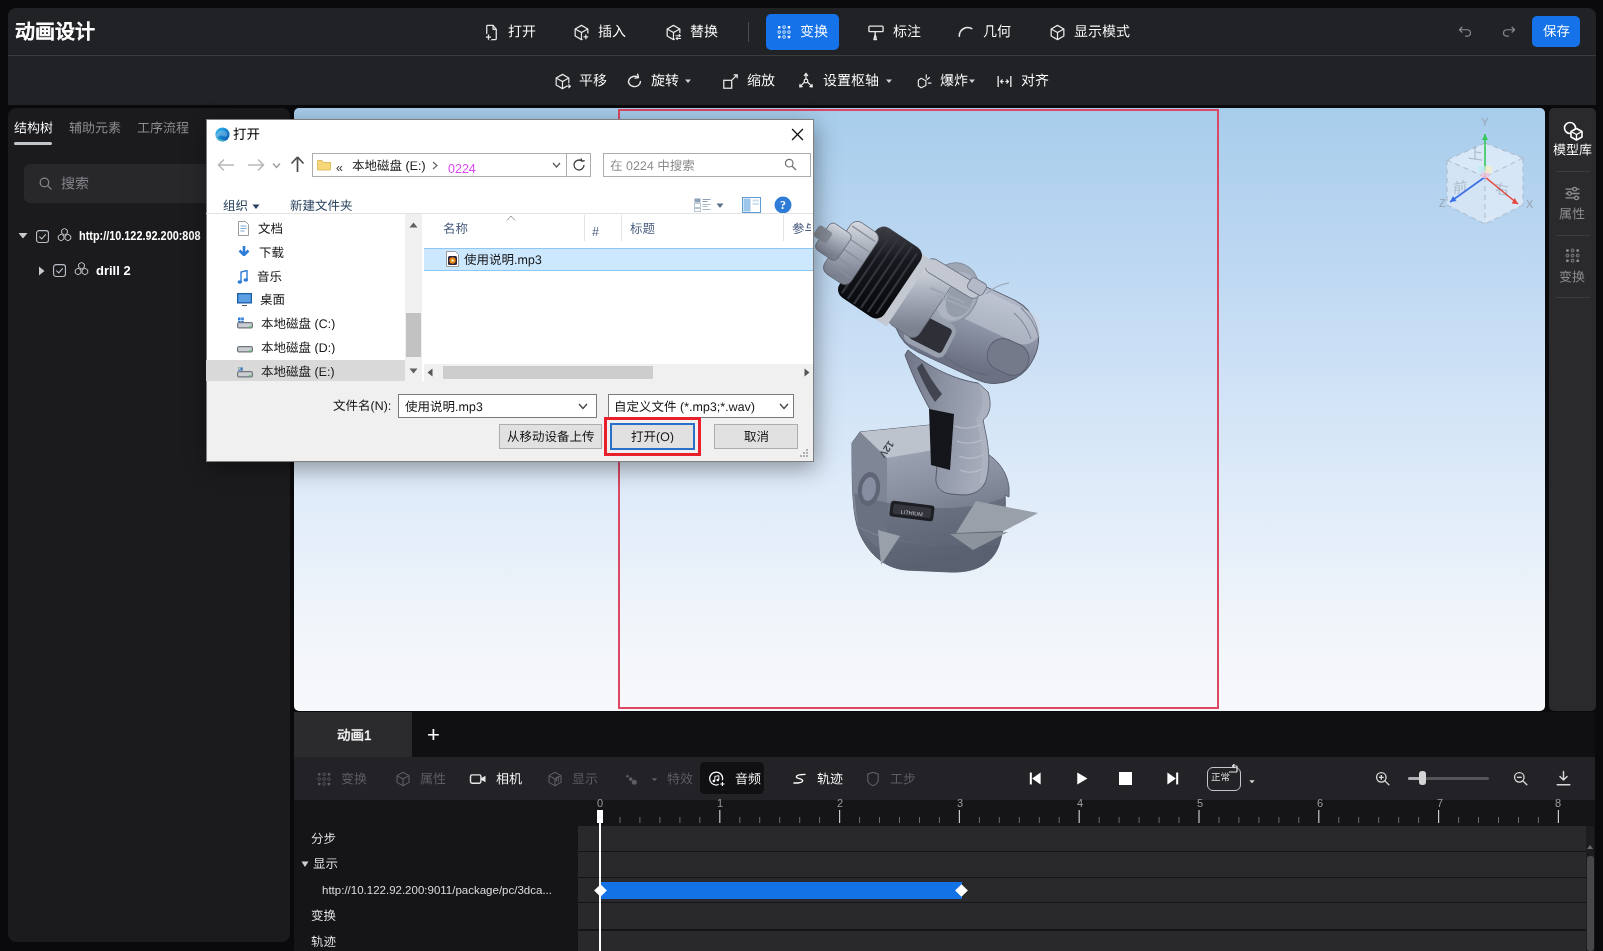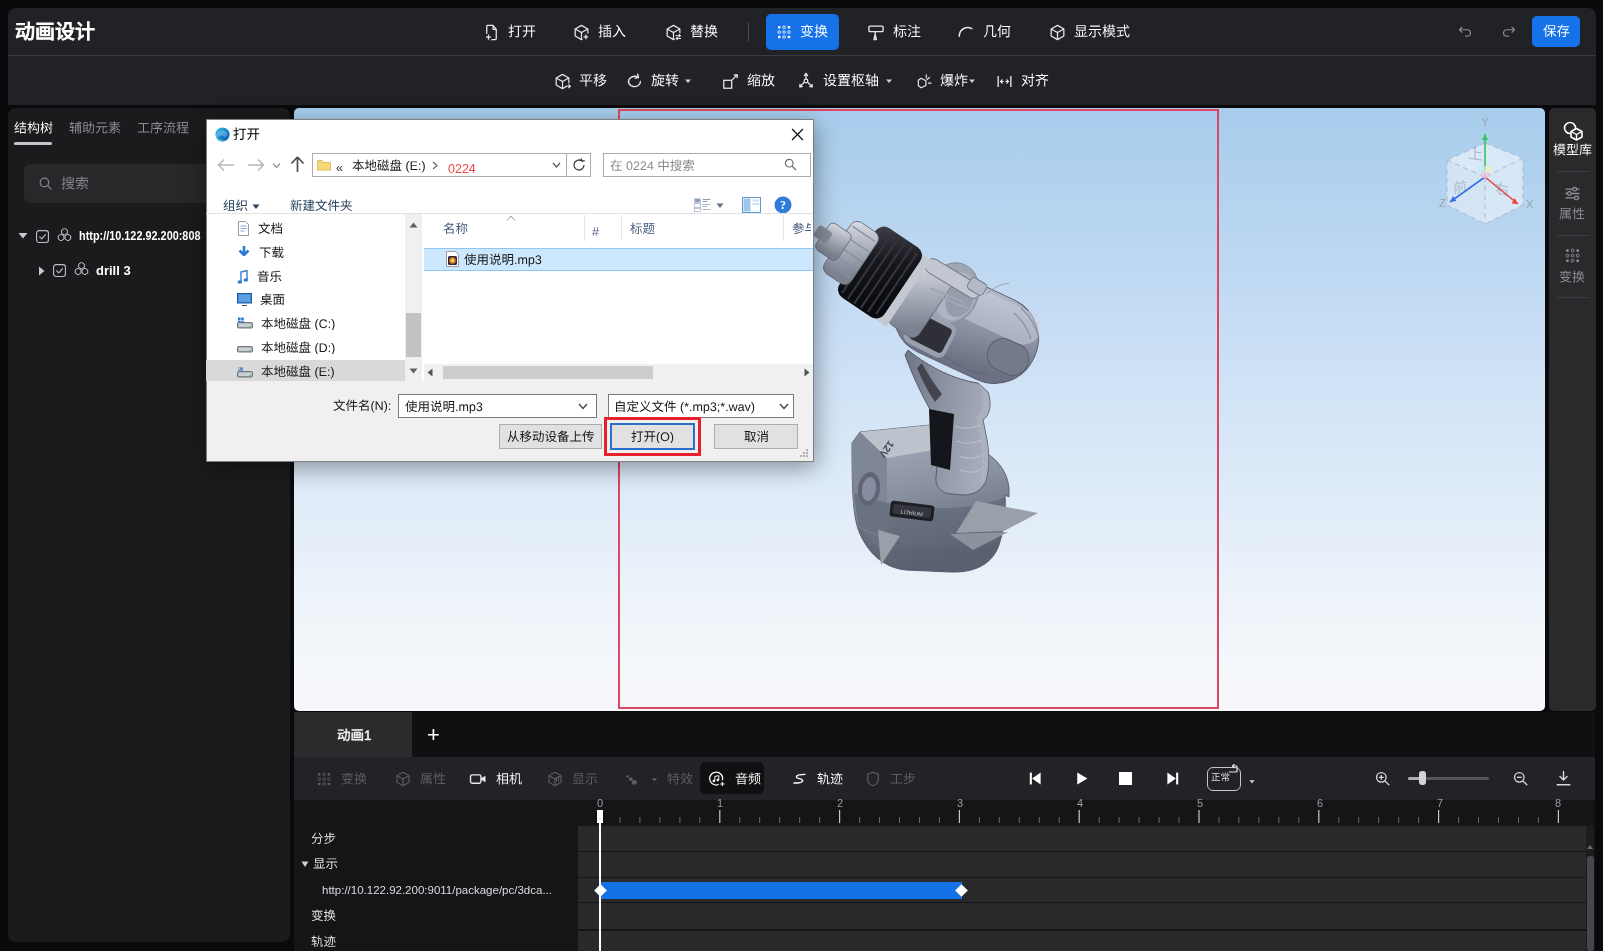--- a/index.html
+++ b/index.html
@@ -290,21 +290,21 @@
     </svg>
     <svg style="width:15px;height:15px;" viewBox="0 0 24 24" fill="none">
       <rect x="2.5" y="2.5" width="19" height="19" rx="4" stroke="#b9bec6" stroke-width="1.8"></rect>
       <path d="M7.5 12.5 10.8 15.8 16.8 9" stroke="#b9bec6" stroke-width="1.8" stroke-linecap="round" stroke-linejoin="round"></path>
     </svg>
     <svg style="width:17px;height:17px;" viewBox="0 0 24 24" fill="none">
       <path d="M12.0 0.6 l4 2.3v4.6l-4 2.3-4-2.3v-4.6z" stroke="#c9c9ce" stroke-width="1.4" fill="#1b1b1e" stroke-linejoin="round"></path>
       <path d="M7.2 8.8 l4 2.3v4.6l-4 2.3-4-2.3v-4.6z" stroke="#c9c9ce" stroke-width="1.4" fill="#1b1b1e" stroke-linejoin="round"></path>
       <path d="M16.8 8.8 l4 2.3v4.6l-4 2.3-4-2.3v-4.6z" stroke="#c9c9ce" stroke-width="1.4" fill="#1b1b1e" stroke-linejoin="round"></path>
     </svg>
-    <span style="font-size:13px;font-weight:700;color:#fff">drill 3</span>
+    <span style="font-size:13px;font-weight:700;color:#fff">drill 2</span>
   </div>
 <div class="a" style="left:294px;top:108px;width:1251px;height:603px;border-radius:5px;background:linear-gradient(180deg,#a7cdec 0%,#bad6f1 22%,#cfe2f6 45%,#e2edf9 68%,#f1f5fa 86%,#f7f8fb 100%)"></div>
 <div class="a" style="left:618px;top:109px;width:601px;height:600px;border:2px solid #dc4763"></div>
 
 <svg class="a" style="left:1433px;top:112px;width:115px;height:120px" viewBox="0 0 115 120" fill="none">
  <g opacity="0.85">
  <polygon points="52,31 90,46 52,65 14,48" fill="#eef4fc" fill-opacity="0.8"></polygon>
  <polygon points="14,48 52,65 52,112 14,93" fill="#e2ecf8" fill-opacity="0.8"></polygon>
  <polygon points="52,65 90,46 90,93 52,112" fill="#e8f0fa" fill-opacity="0.8"></polygon>
  <g stroke="#aab4c2" stroke-width="1" stroke-dasharray="5 4">
@@ -855,21 +855,21 @@
         <use href="#l003a" x="5278"></use>
         <use href="#l0029" x="5556"></use>
       </g>
     </svg>
   </div>
 <div class="a" style="left:432px;top:161px;">
     <svg style="width:6px;height:9px" viewBox="0 0 6 9">
       <path d="M1 1 5 4.5 1 8" stroke="#666" stroke-width="1.2" fill="none"></path>
     </svg>
   </div>
-<div class="a" style="left:448px;top:159px;"><span style="font-size:12.5px;color:#ef4444">0224</span></div>
+<div class="a" style="left:448px;top:159px;"><span style="font-size:12.5px;color:#d946ef">0224</span></div>
 <div class="a" style="left:552px;top:162px;">
     <svg style="width:9px;height:7px" viewBox="0 0 9 7">
       <path d="M1 1 4.5 5 8 1" stroke="#555" stroke-width="1.2" fill="none"></path>
     </svg>
   </div>
 <div class="a" style="left:567px;top:153px;width:24px;height:24px;background:#fff;border:1px solid #acacac;border-left:none"></div>
 <div class="a" style="left:572px;top:158px;">
     <svg style="width:14px;height:14px" viewBox="0 0 14 14">
       <path d="M12 7A5 5 0 1 1 9.5 2.7" stroke="#3a3a3a" stroke-width="1.3" fill="none"></path>
       <path d="M9 0.5 10 3.2 12.7 2.6" stroke="#3a3a3a" stroke-width="1.3" fill="none"></path>

